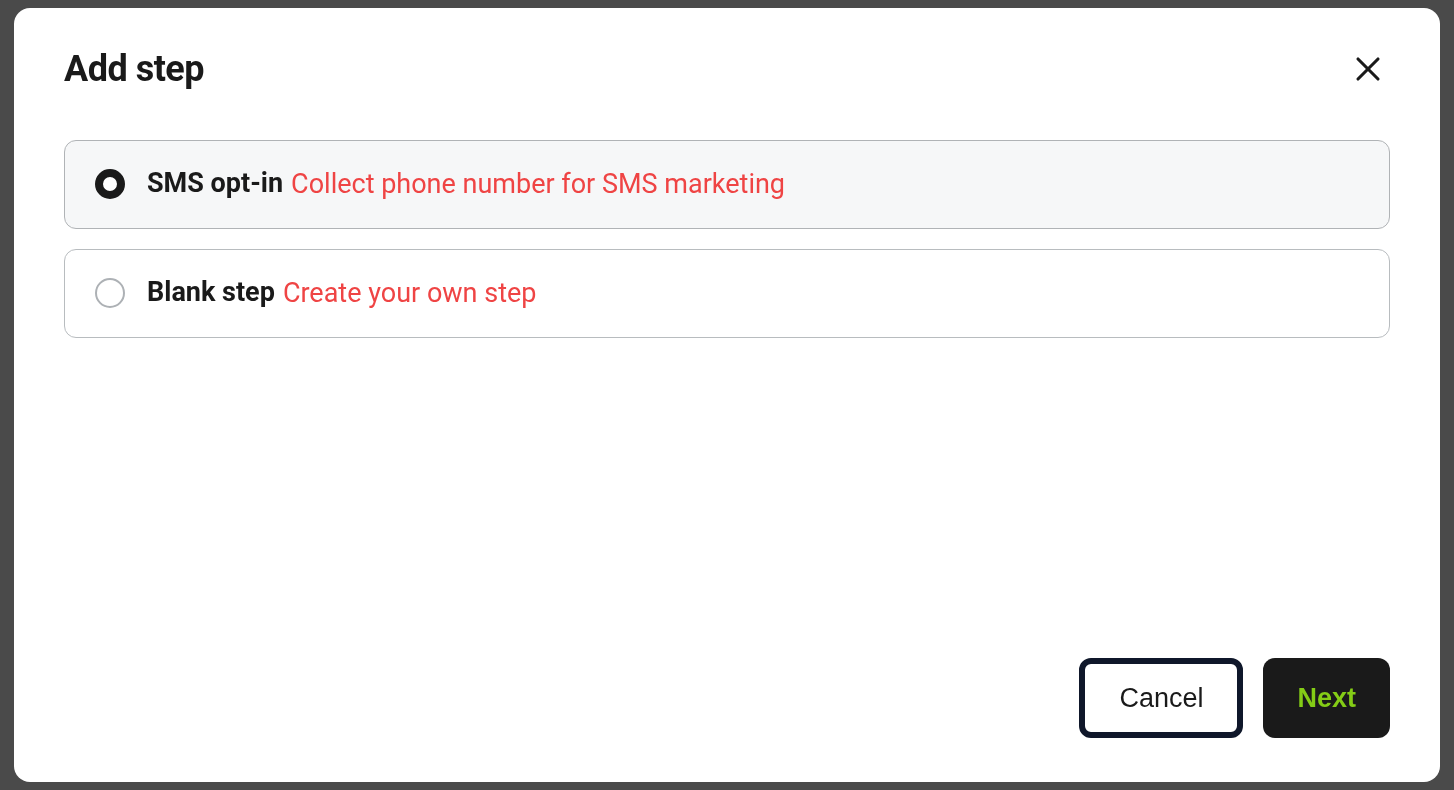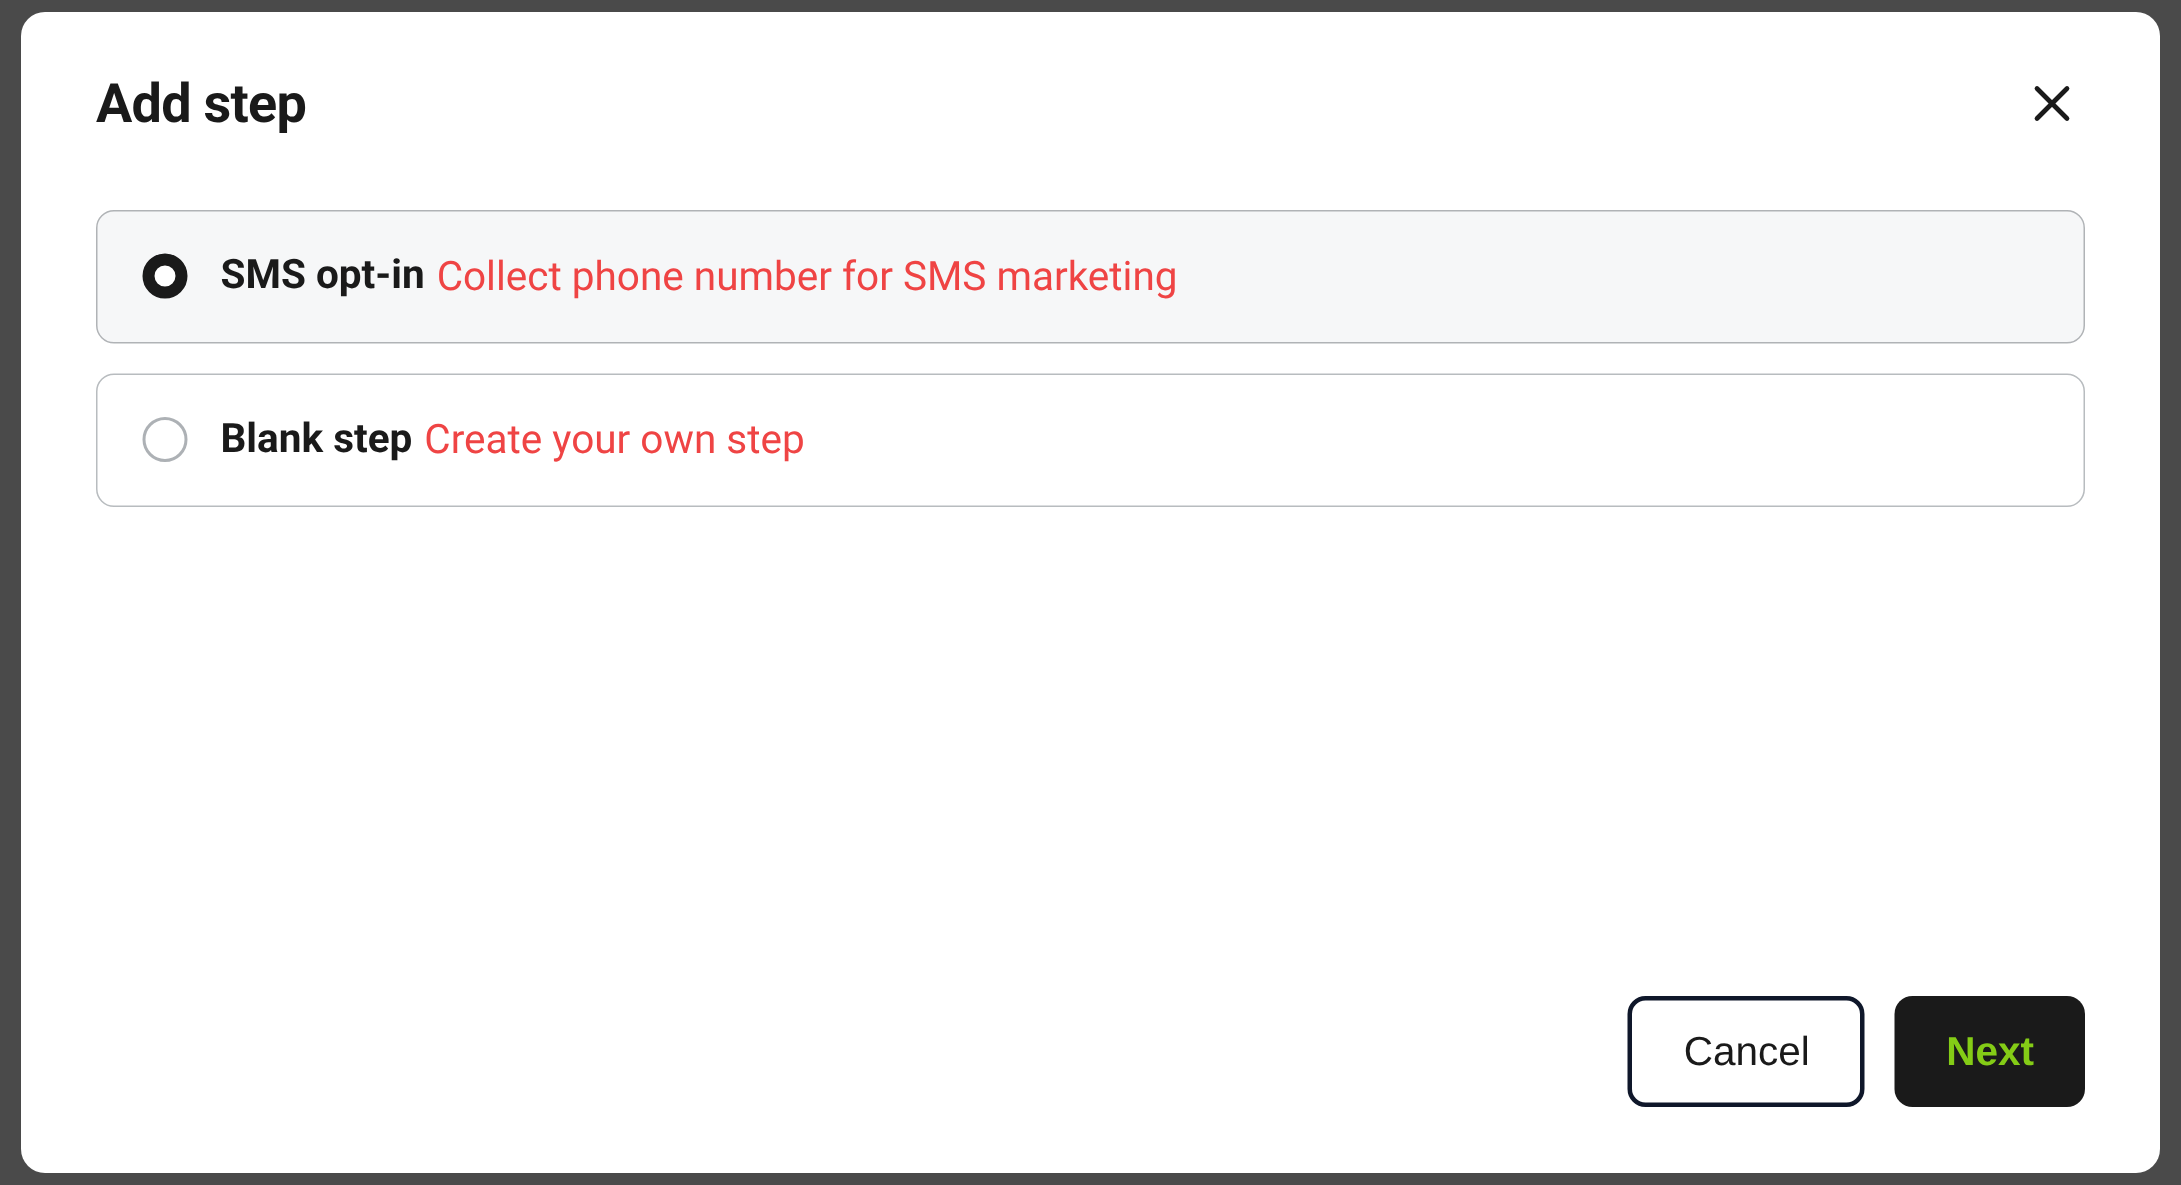--- a/index.html
+++ b/index.html
@@ -172,21 +172,21 @@
       border-radius: 12px;
       padding: 18px 34px;
       cursor: pointer;
       border: none;
       line-height: 1.2;
     }
     
     .btn-secondary {
       background: #ffffff;
       color: #1a1a1a;
-      border: 3px solid #0f172a;
+      border: 6px solid #0f172a;
     }
     
     .btn-primary {
       background: #1a1a1a;
       color: #84cc16;
       font-weight: 600;
     }
   </style>
 </head>
 <body>

